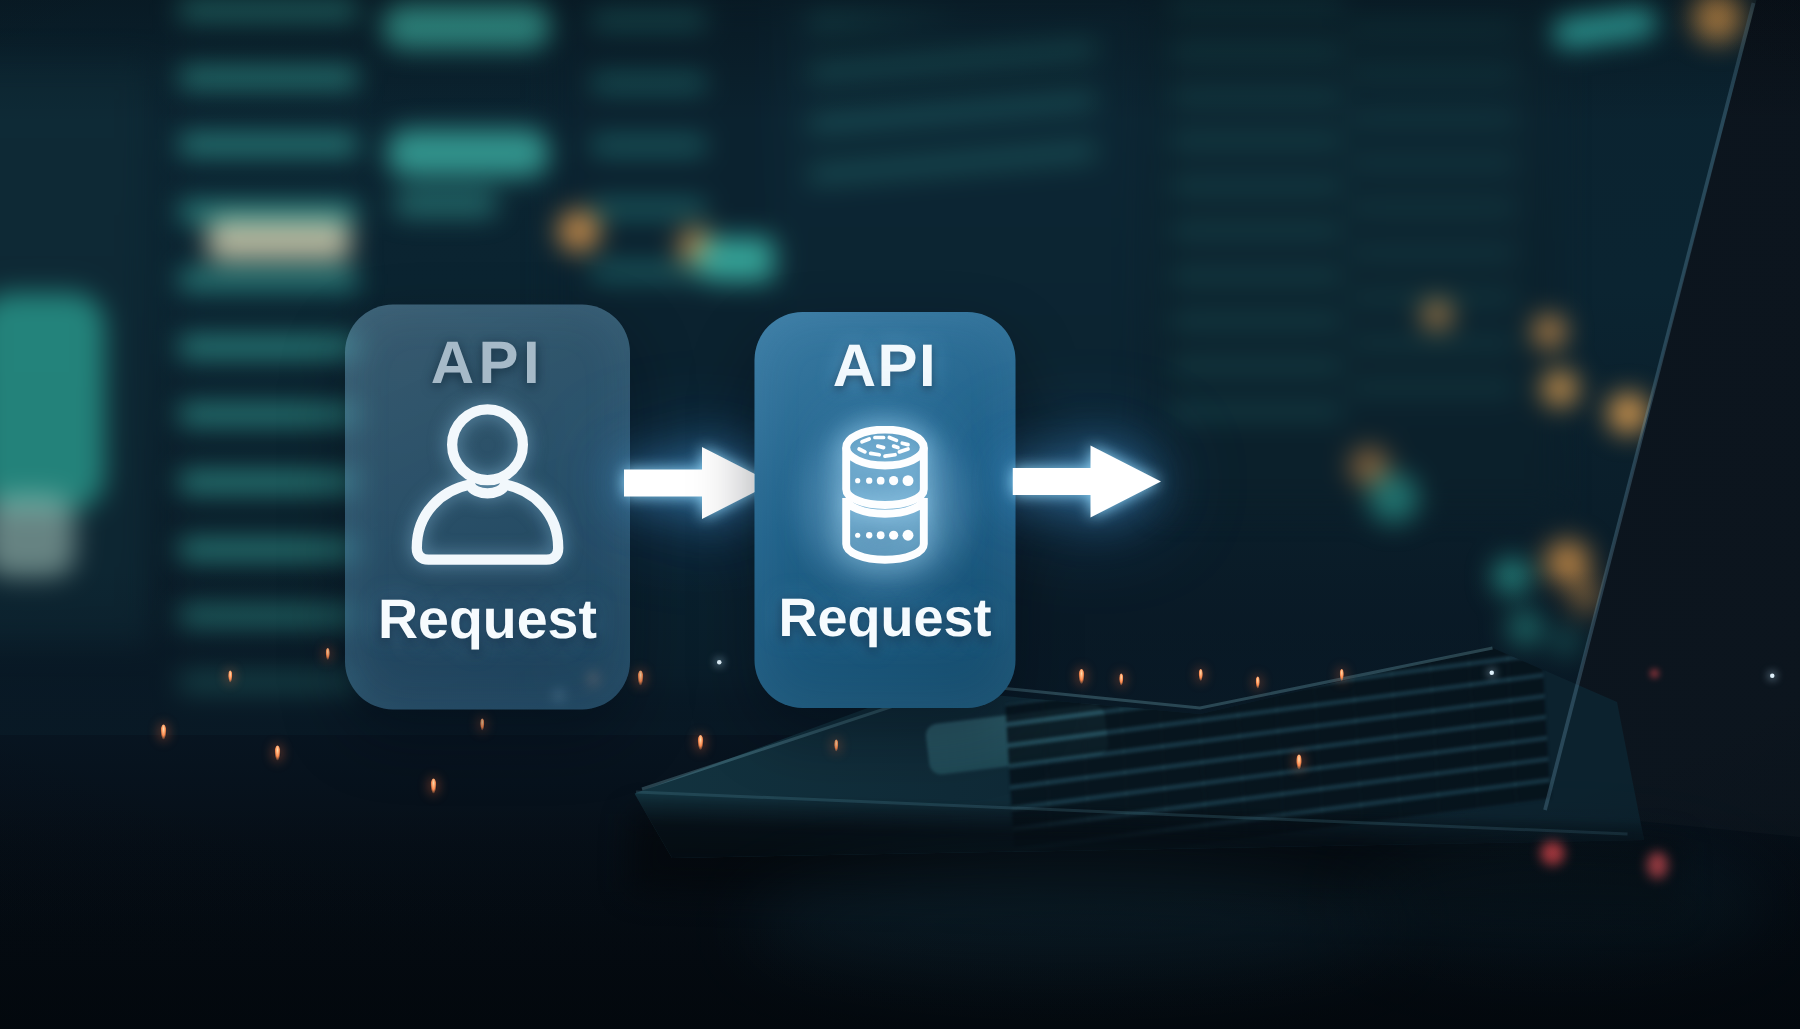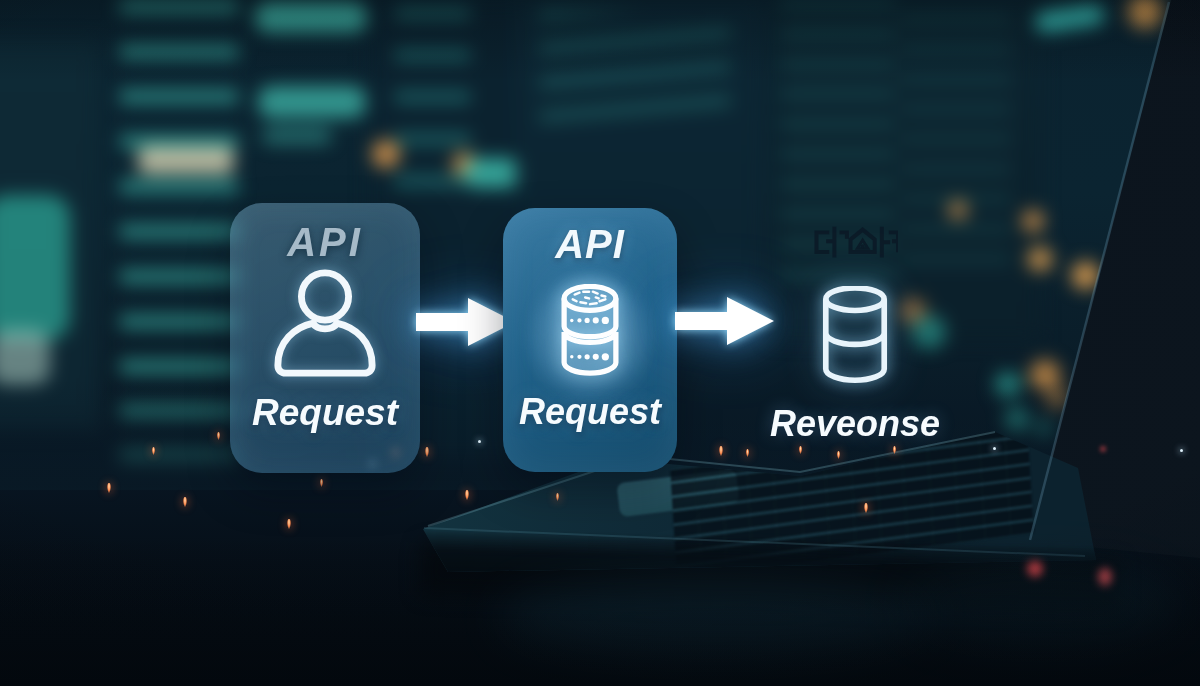--- a/index.html
+++ b/index.html
@@ -118,21 +118,21 @@
   <div class="spw" style="left:993px;top:447px;"></div>
   <div class="spw" style="left:1180px;top:449px;"></div>
   <div class="abs round" style="left:1027px;top:561px;width:16px;height:16px;background:#e0484e;filter:blur(4px);opacity:.85;"></div>
   <div class="abs round" style="left:1098px;top:568px;width:14px;height:18px;background:#e8555c;filter:blur(4px);opacity:.8;"></div>
   <div class="abs round" style="left:1100px;top:446px;width:6px;height:6px;background:#e0484e;filter:blur(2px);opacity:.6;"></div>
 
   <div class="abs" style="inset:0;pointer-events:none;
        background:radial-gradient(120% 95% at 48% 38%, rgba(0,0,0,0) 52%, rgba(3,9,15,.55) 100%),
                   linear-gradient(180deg, rgba(2,6,10,.3) 0%, rgba(2,6,10,0) 12%, rgba(2,6,10,0) 78%, rgba(2,6,10,.5) 100%);"></div>
 
-  <div class="abs" style="inset:0;font-style:italic;">
+  <div class="abs" style="inset:0;">
 
     <div class="card card-glass" style="left:230px;top:203px;width:190px;height:254px;padding-top:16px;">
       <div class="api-muted">API</div>
       <svg class="userglow" width="110" height="114" viewBox="0 0 112 116" fill="none" style="margin-top:2px;">
         <circle cx="56" cy="30" r="24" stroke="#f2f8fc" stroke-width="7"></circle>
         <path d="M16 108 H96 C101 108 104 105 104 100 C104 76 87 61 68 57 C65 65 47 65 44 57 C25 61 8 76 8 100 C8 105 11 108 16 108 Z" stroke="#f2f8fc" stroke-width="7" stroke-linejoin="round"></path>
       </svg>
       <div class="lbl" style="margin-top:10px;">Request</div>
     </div>
 
@@ -160,34 +160,15 @@
           <circle cx="38" cy="76" r="3.2" fill="#fdfeff"></circle>
         <circle cx="48" cy="76" r="3.8" fill="#fdfeff"></circle>
       </svg>
       <div class="lbl" style="margin-top:14px;font-size:36px;">Request</div>
     </div>
 
     <svg class="abs arrow" width="102" height="62" viewBox="0 0 102 62" style="left:675px;top:290px;">
       <path d="M0 22 H52 V7 L99 31 L52 55 V40 H0 Z" fill="#ffffff"></path>
     </svg>
 
-    <div class="abs" style="left:765px;top:224px;width:180px;display:flex;flex-direction:column;align-items:center;">
-      <svg width="86" height="40" viewBox="0 0 96 44" fill="none" style="opacity:.93;">
-        <g stroke="#0b1a27" stroke-width="4.4" stroke-linecap="square">
-          <path d="M17 9 H5 V31 H17"></path>
-          <path d="M25 5 V35 M18 19 H25"></path>
-          <path d="M33 9 H39 V14"></path>
-          <path d="M43 31 V17 L56.5 6 L70 17 V31 Z"></path>
-          <path d="M50.5 27 L56.5 17.5 L62.5 27 Z" stroke-width="3"></path>
-          <path d="M78 5 V35 M78 20 H85"></path>
-          <path d="M88 9 H96 V29 M91.5 19 H96"></path>
-        </g>
-        <circle cx="56.5" cy="24.5" r="2.2" fill="#0b1a27"></circle>
-      </svg>
-      <svg class="dbglow2" width="72" height="98" viewBox="0 0 76 104" fill="none" style="margin-top:22px;">
-        <ellipse cx="38" cy="14" rx="31" ry="12" stroke="#e8f4fb" stroke-width="6"></ellipse>
-        <path d="M7 14 V88 M69 14 V88 M7 50 A31 12 0 0 0 69 50 M7 88 A31 12 0 0 0 69 88" stroke="#e8f4fb" stroke-width="6"></path>
-      </svg>
-      <div class="lbl" style="margin-top:18px;font-size:36px;">Reveonse</div>
-    </div>
 
   </div>
 </div>
 
 </body></html>

